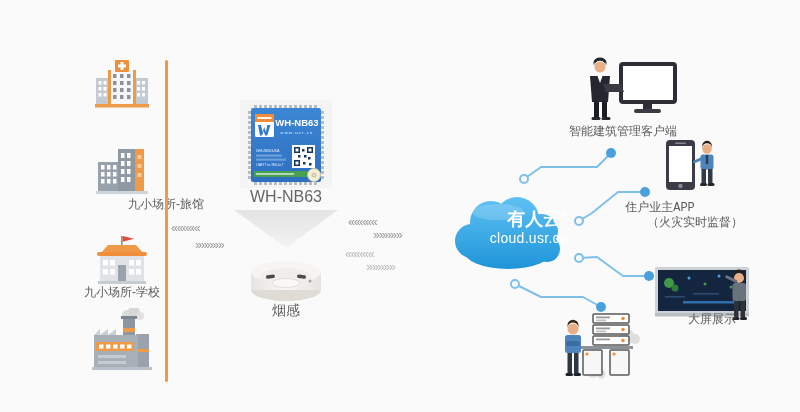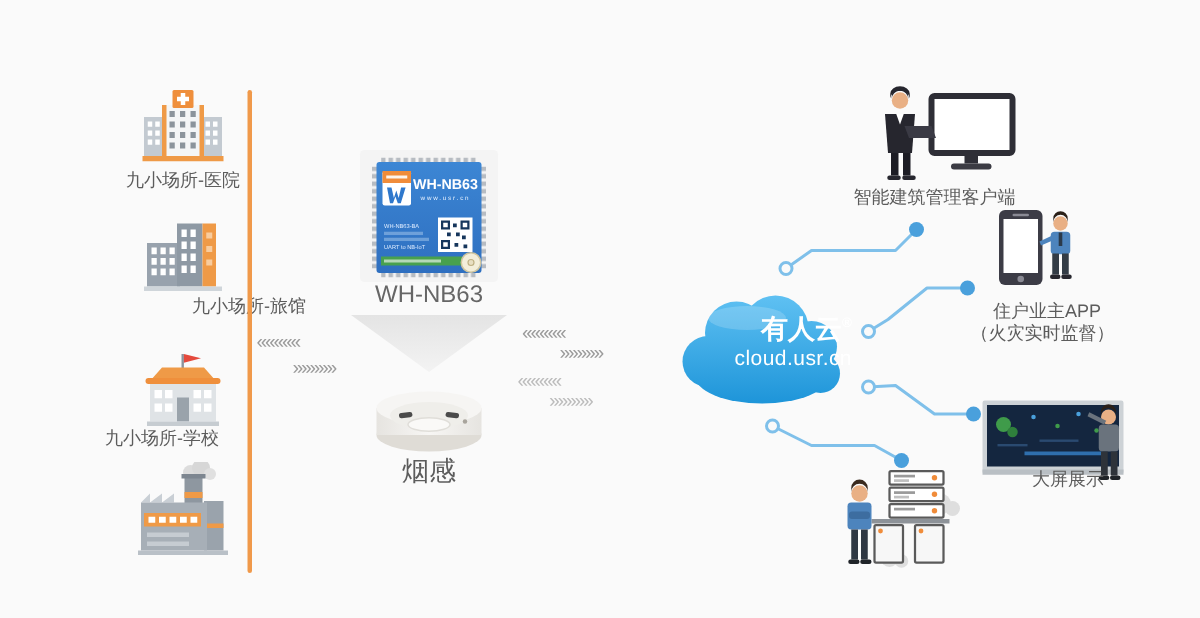--- a/index.html
+++ b/index.html
@@ -1,21 +1,21 @@
 <!DOCTYPE html>
 <html><head>
 <meta charset="utf-8">
 <style>
   html,body{margin:0;padding:0;}
   body{font-family:"Liberation Sans",sans-serif;background:#e9e9e9;}
   .canvas{position:relative;width:800px;height:412px;background:#fafafa;overflow:hidden;margin:0 auto;}
   .abs{position:absolute;}
   .lbl{position:absolute;color:#5c5c5c;text-align:center;white-space:nowrap;}
   .lbl-12{font-size:12px;}
-  .lbl-13{font-size:18px;}
+  .lbl-13{font-size:14px;}
   .lbl-16{font-size:16px;color:#666;}
   .divider{position:absolute;left:165px;top:60px;width:3px;height:322px;background:#f0994a;border-radius:2px;}
   .chev{position:absolute;font-size:13px;letter-spacing:-1.5px;color:#9b9b9b;line-height:1;white-space:nowrap;}
   .chev.light{color:#bcbcbc;}
   .cloud-text{position:absolute;left:446px;top:210px;width:122px;text-align:right;color:#fff;}
   .cloud-name{font-size:18px;font-weight:bold;line-height:1.1;}
   .cloud-name sup{font-size:9px;font-weight:bold;}
   .cloud-domain{font-size:14px;font-weight:normal;letter-spacing:.3px;}
   svg{display:block;}
 </style>
@@ -58,21 +58,20 @@
         <rect x="19" y="28" width="3.5" height="4"></rect>
           <rect x="26" y="28" width="3.5" height="4"></rect>
           <rect x="33" y="28" width="3.5" height="4"></rect>
         <rect x="19" y="35" width="3.5" height="4"></rect>
           <rect x="26" y="35" width="3.5" height="4"></rect>
           <rect x="33" y="35" width="3.5" height="4"></rect>
       </g>
       <rect x="1" y="44" width="54" height="3.5" fill="#ef9a47"></rect>
     </svg>
   </div>
-  <div class="lbl lbl-12" style="left:82px;top:112px;width:80px;">九小场所-医院</div>
 
   <div class="abs" style="left:96px;top:146px;">
     <svg width="52" height="48" viewBox="0 0 52 48">
       <rect x="2" y="16" width="22" height="29" fill="#98a2ad"></rect>
       <g fill="#fff">
         <rect x="5" y="19" width="3.5" height="4.5"></rect>
           <rect x="11" y="19" width="3.5" height="4.5"></rect>
           <rect x="17" y="19" width="3.5" height="4.5"></rect>
         <rect x="5" y="26" width="3.5" height="4.5"></rect>
           <rect x="11" y="26" width="3.5" height="4.5"></rect>
@@ -117,21 +116,21 @@
           <rect x="42" y="24" width="5" height="5.5"></rect>
         <rect x="9" y="33" width="5" height="5.5"></rect>
           <rect x="16" y="33" width="5" height="5.5"></rect>
         <rect x="35" y="33" width="5" height="5.5"></rect>
           <rect x="42" y="33" width="5" height="5.5"></rect>
       </g>
       <rect x="24" y="29" width="8" height="16" fill="#9aa3ab"></rect>
       <rect x="4" y="45" width="48" height="3" fill="#c6ccd1"></rect>
     </svg>
   </div>
-  <div class="lbl lbl-12" style="left:68px;top:284px;width:80px;">九小场所-学校</div>
+  <div class="lbl lbl-12" style="left:82px;top:284px;width:80px;">九小场所-学校</div>
 
   <div class="abs" style="left:90px;top:308px;">
     <svg width="64" height="62" viewBox="0 0 64 62">
       <circle cx="37" cy="7" r="5" fill="#dcdcdc"></circle>
         <circle cx="44" cy="4" r="6" fill="#d7d7d7"></circle>
         <circle cx="50" cy="8" r="4" fill="#e0e0e0"></circle>
       <rect x="33" y="9" width="12" height="22" fill="#8e97a0"></rect>
       <rect x="31" y="8" width="16" height="3" fill="#7d8690"></rect>
       <rect x="33" y="20" width="12" height="4" fill="#ef9a47"></rect>
       <rect x="46" y="26" width="13" height="33" fill="#9aa3ac"></rect>
@@ -325,21 +324,21 @@
       <path d="M40.2 8 a4.8 4.8 0 0 1 9.6 0 v-2.4 a4.8 4.8 0 0 0 -9.6 0 z" fill="#2b2018"></path>
       <rect x="38.5" y="14.5" width="13" height="15" rx="2.5" fill="#4d84bd"></rect>
       <rect x="43.8" y="15" width="2.4" height="9" fill="#2b3a4a"></rect>
       <path d="M39.5 17 L31 21 l1 2.6 L40.5 20 Z" fill="#4d84bd"></path>
       <rect x="39.5" y="29" width="4.5" height="14" fill="#333c46"></rect>
       <rect x="46" y="29" width="4.5" height="14" fill="#333c46"></rect>
       <rect x="38" y="43" width="7" height="3" rx="1.5" fill="#26262e"></rect>
       <rect x="45.5" y="43" width="7" height="3" rx="1.5" fill="#26262e"></rect>
     </svg>
   </div>
-  <div class="lbl lbl-12" style="left:648px;top:199px;width:100px;">住户业主APP</div>
+  <div class="lbl lbl-12" style="left:610px;top:199px;width:100px;font-family:Liberation Mono, monospace;">住户业主APP</div>
   <div class="lbl lbl-12" style="left:645px;top:214px;width:100px;">（火灾实时监督）</div>
 
   <div class="abs" style="left:653px;top:263px;">
     <svg width="112" height="66" viewBox="0 0 112 66">
       <rect x="2" y="4" width="94" height="49" rx="1.5" fill="#cdd2d6"></rect>
       <rect x="5" y="7" width="88" height="41" fill="#14263f"></rect>
       <g>
         <circle cx="16" cy="20" r="5" fill="#3f9b4a"></circle>
         <circle cx="22" cy="25" r="3.5" fill="#2f7f3c"></circle>
         <circle cx="36" cy="15" r="1.5" fill="#4aa0dc"></circle>

